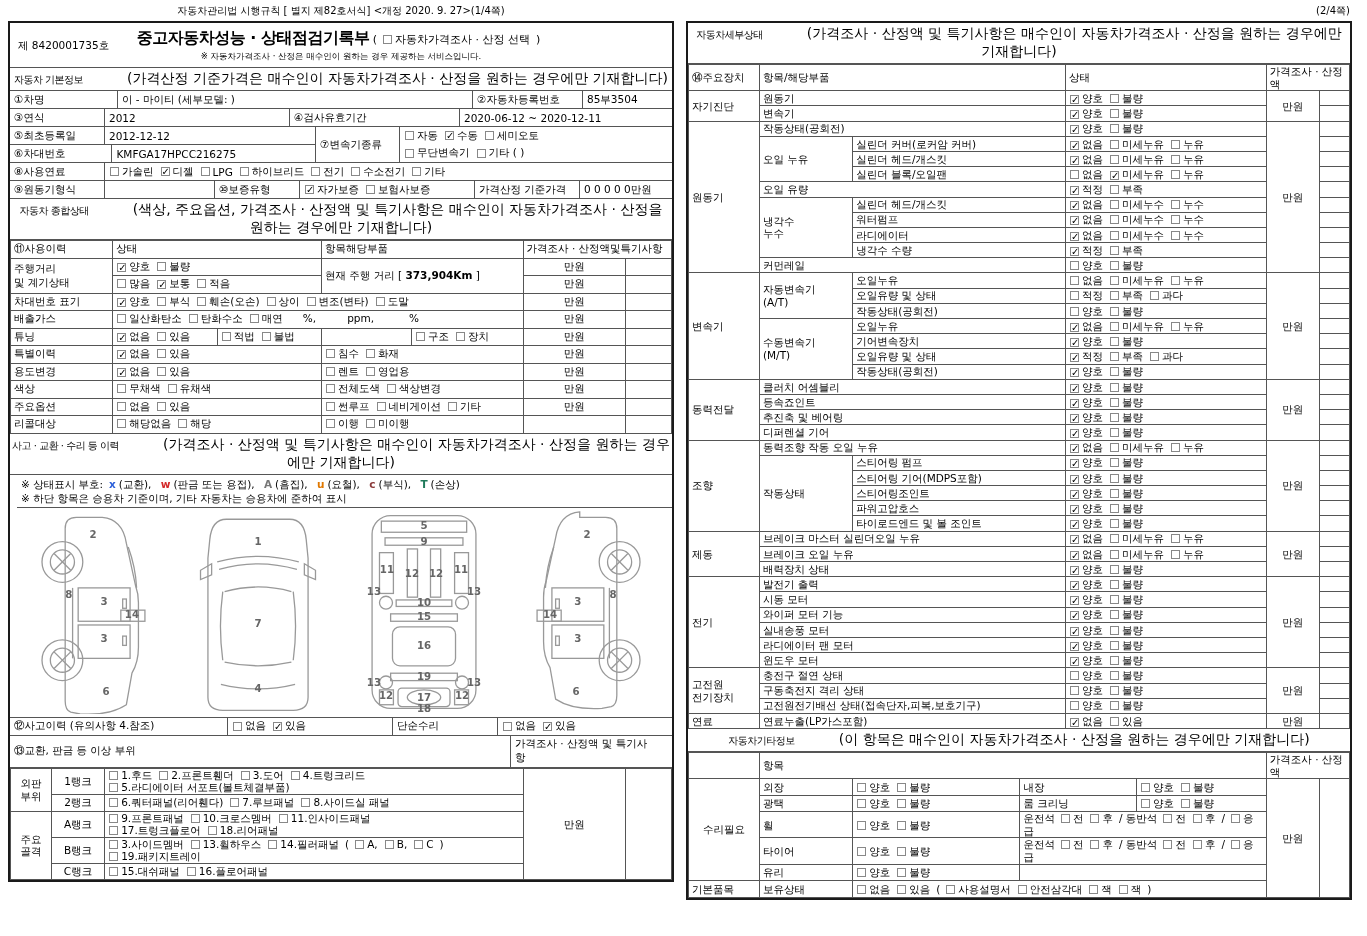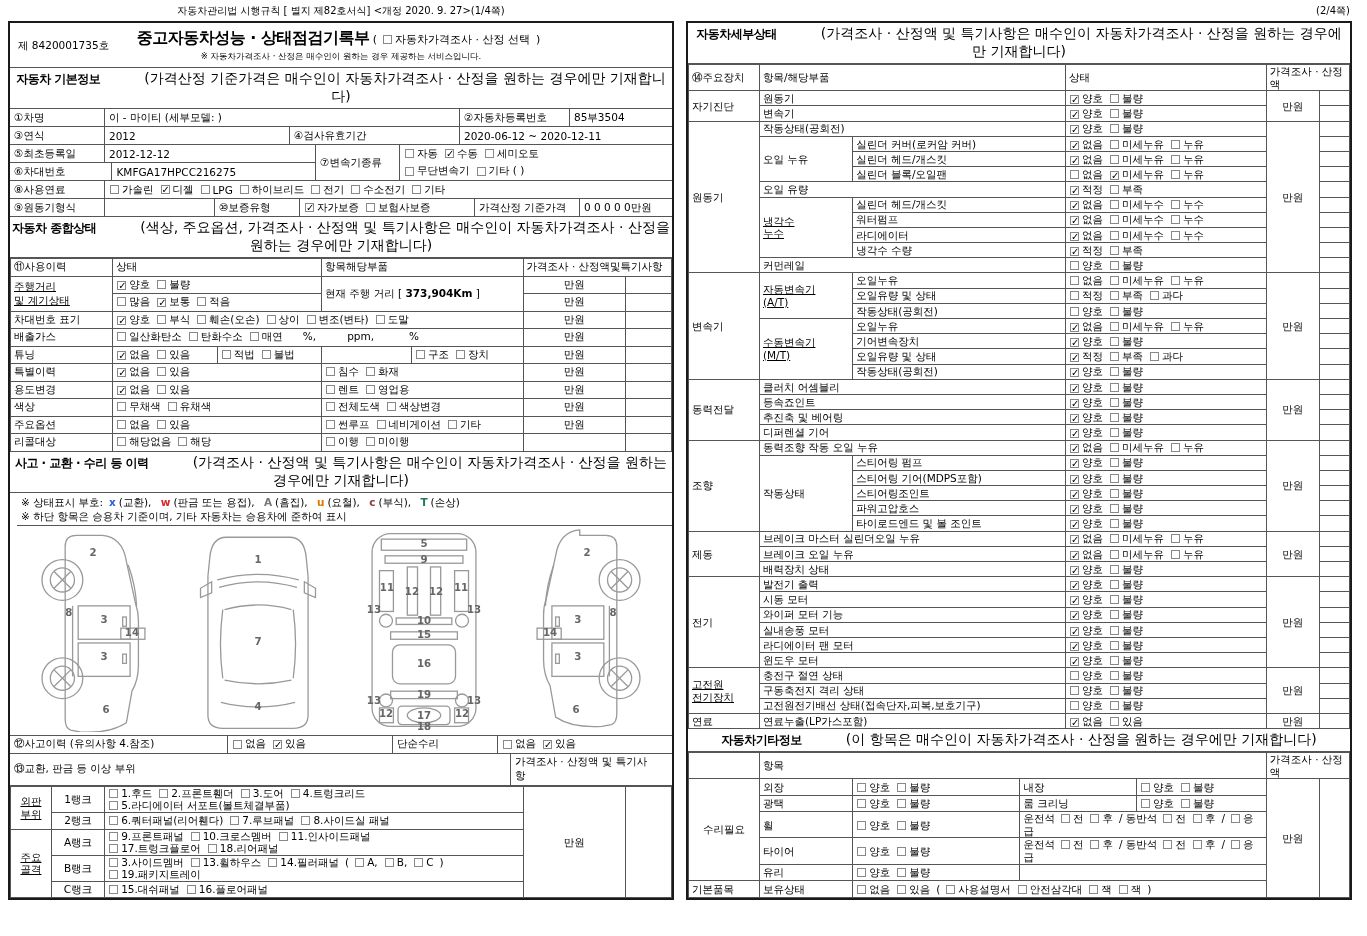--- a/index.html
+++ b/index.html
@@ -9,33 +9,33 @@
 .wrap{display:flex;gap:12px;padding:2px 8px;}
 .page{width:666px;flex:0 0 auto;}
 .pghead{display:flex;justify-content:center;font-size:10px;padding:2px 2px 3px 2px;}
 .box{border:2px solid #1a1a1a;background:#fff;}
 .titleblock{position:relative;border-bottom:1px solid #555;padding:5px 4px 4px 4px;text-align:center;}
 .docno{position:absolute;left:8px;top:16px;font-size:10.5px;}
 .bigtitle{font-size:16px;font-weight:bold;letter-spacing:-0.5px;}
 .titlesel{font-size:11px;}
 .tnote{font-size:8.5px;margin-top:2px;}
 .sechdr{border-bottom:1px solid #555;text-align:center;padding:2px;}
-.sechdr .st{font-size:12px;font-weight:bold;letter-spacing:-0.5px;}
+.sechdr .st{font-size:10px;font-weight:normal;letter-spacing:-0.5px;}
 .sechdr .note{font-size:14px;padding-left:44px;}
 .note{font-size:8px;}
 .r{display:flex;border-bottom:1px solid #555;align-items:stretch;}
 .r:last-child{border-bottom:none;}
 .c{border-right:1px solid #555;padding:1.5px 4px;display:flex;align-items:center;flex-wrap:wrap;}
 .c:last-child{border-right:none;}
 .stack{display:flex;flex-direction:column;}
 table{border-collapse:collapse;width:100%;table-layout:fixed;}
 td,th{border:1px solid #555;padding:1px 3px;font-size:10.5px;font-weight:normal;
   text-align:left;vertical-align:middle;overflow:hidden;}
 .tc{text-align:center;}
-.pre{white-space:pre-line;text-decoration:underline;}
+.pre{white-space:pre-line;}
 .cb{display:inline-block;width:9px;height:9px;border:1px solid #888;margin:0 3px 0 1px;
   text-align:center;font-size:10px;line-height:7px;vertical-align:-1px;overflow:visible;flex:0 0 auto;}
 .cbl{margin-right:6px;}
 .cbx{margin-right:5px;}
 .gap{display:inline-block;height:1px;}
 .price{text-align:center;}
 .t1 td{height:17.5px;}
 .t2 td{height:15.2px;padding:0 3px;line-height:1.2;}
 .t3 td{height:16.5px;padding:0 3px;line-height:1.2;}
 .legend{border-bottom:1px solid #555;padding:2px 4px;font-size:10.5px;line-height:1.35;margin-left:7px;}
@@ -68,21 +68,21 @@
       </div>
       <div class="tnote">※ 자동차가격조사 · 산정은 매수인이 원하는 경우 제공하는 서비스입니다.</div>
     </div>
 
     <div class="sechdr">
       <span class="st">자동차 기본정보</span><span class="note">(가격산정 기준가격은 매수인이 자동차가격조사 · 산정을 원하는 경우에만 기재합니다)</span>
     </div>
 
     <div>
       <div class="r">
-        <div class="c" style="width:95px">①차명</div>
+        <div class="c" style="width:108px">①차명</div>
         <div class="c" style="width:355px">이 - 마이티 (세부모델: )</div>
         <div class="c" style="width:110px">②자동차등록번호</div>
         <div class="c" style="width:86px">85부3504</div>
       </div>
       <div class="r">
         <div class="c" style="width:95px">③연식</div>
         <div class="c" style="width:185px">2012</div>
         <div class="c" style="width:170px">④검사유효기간</div>
         <div class="c" style="width:196px">2020-06-12 ~ 2020-12-11</div>
       </div>

